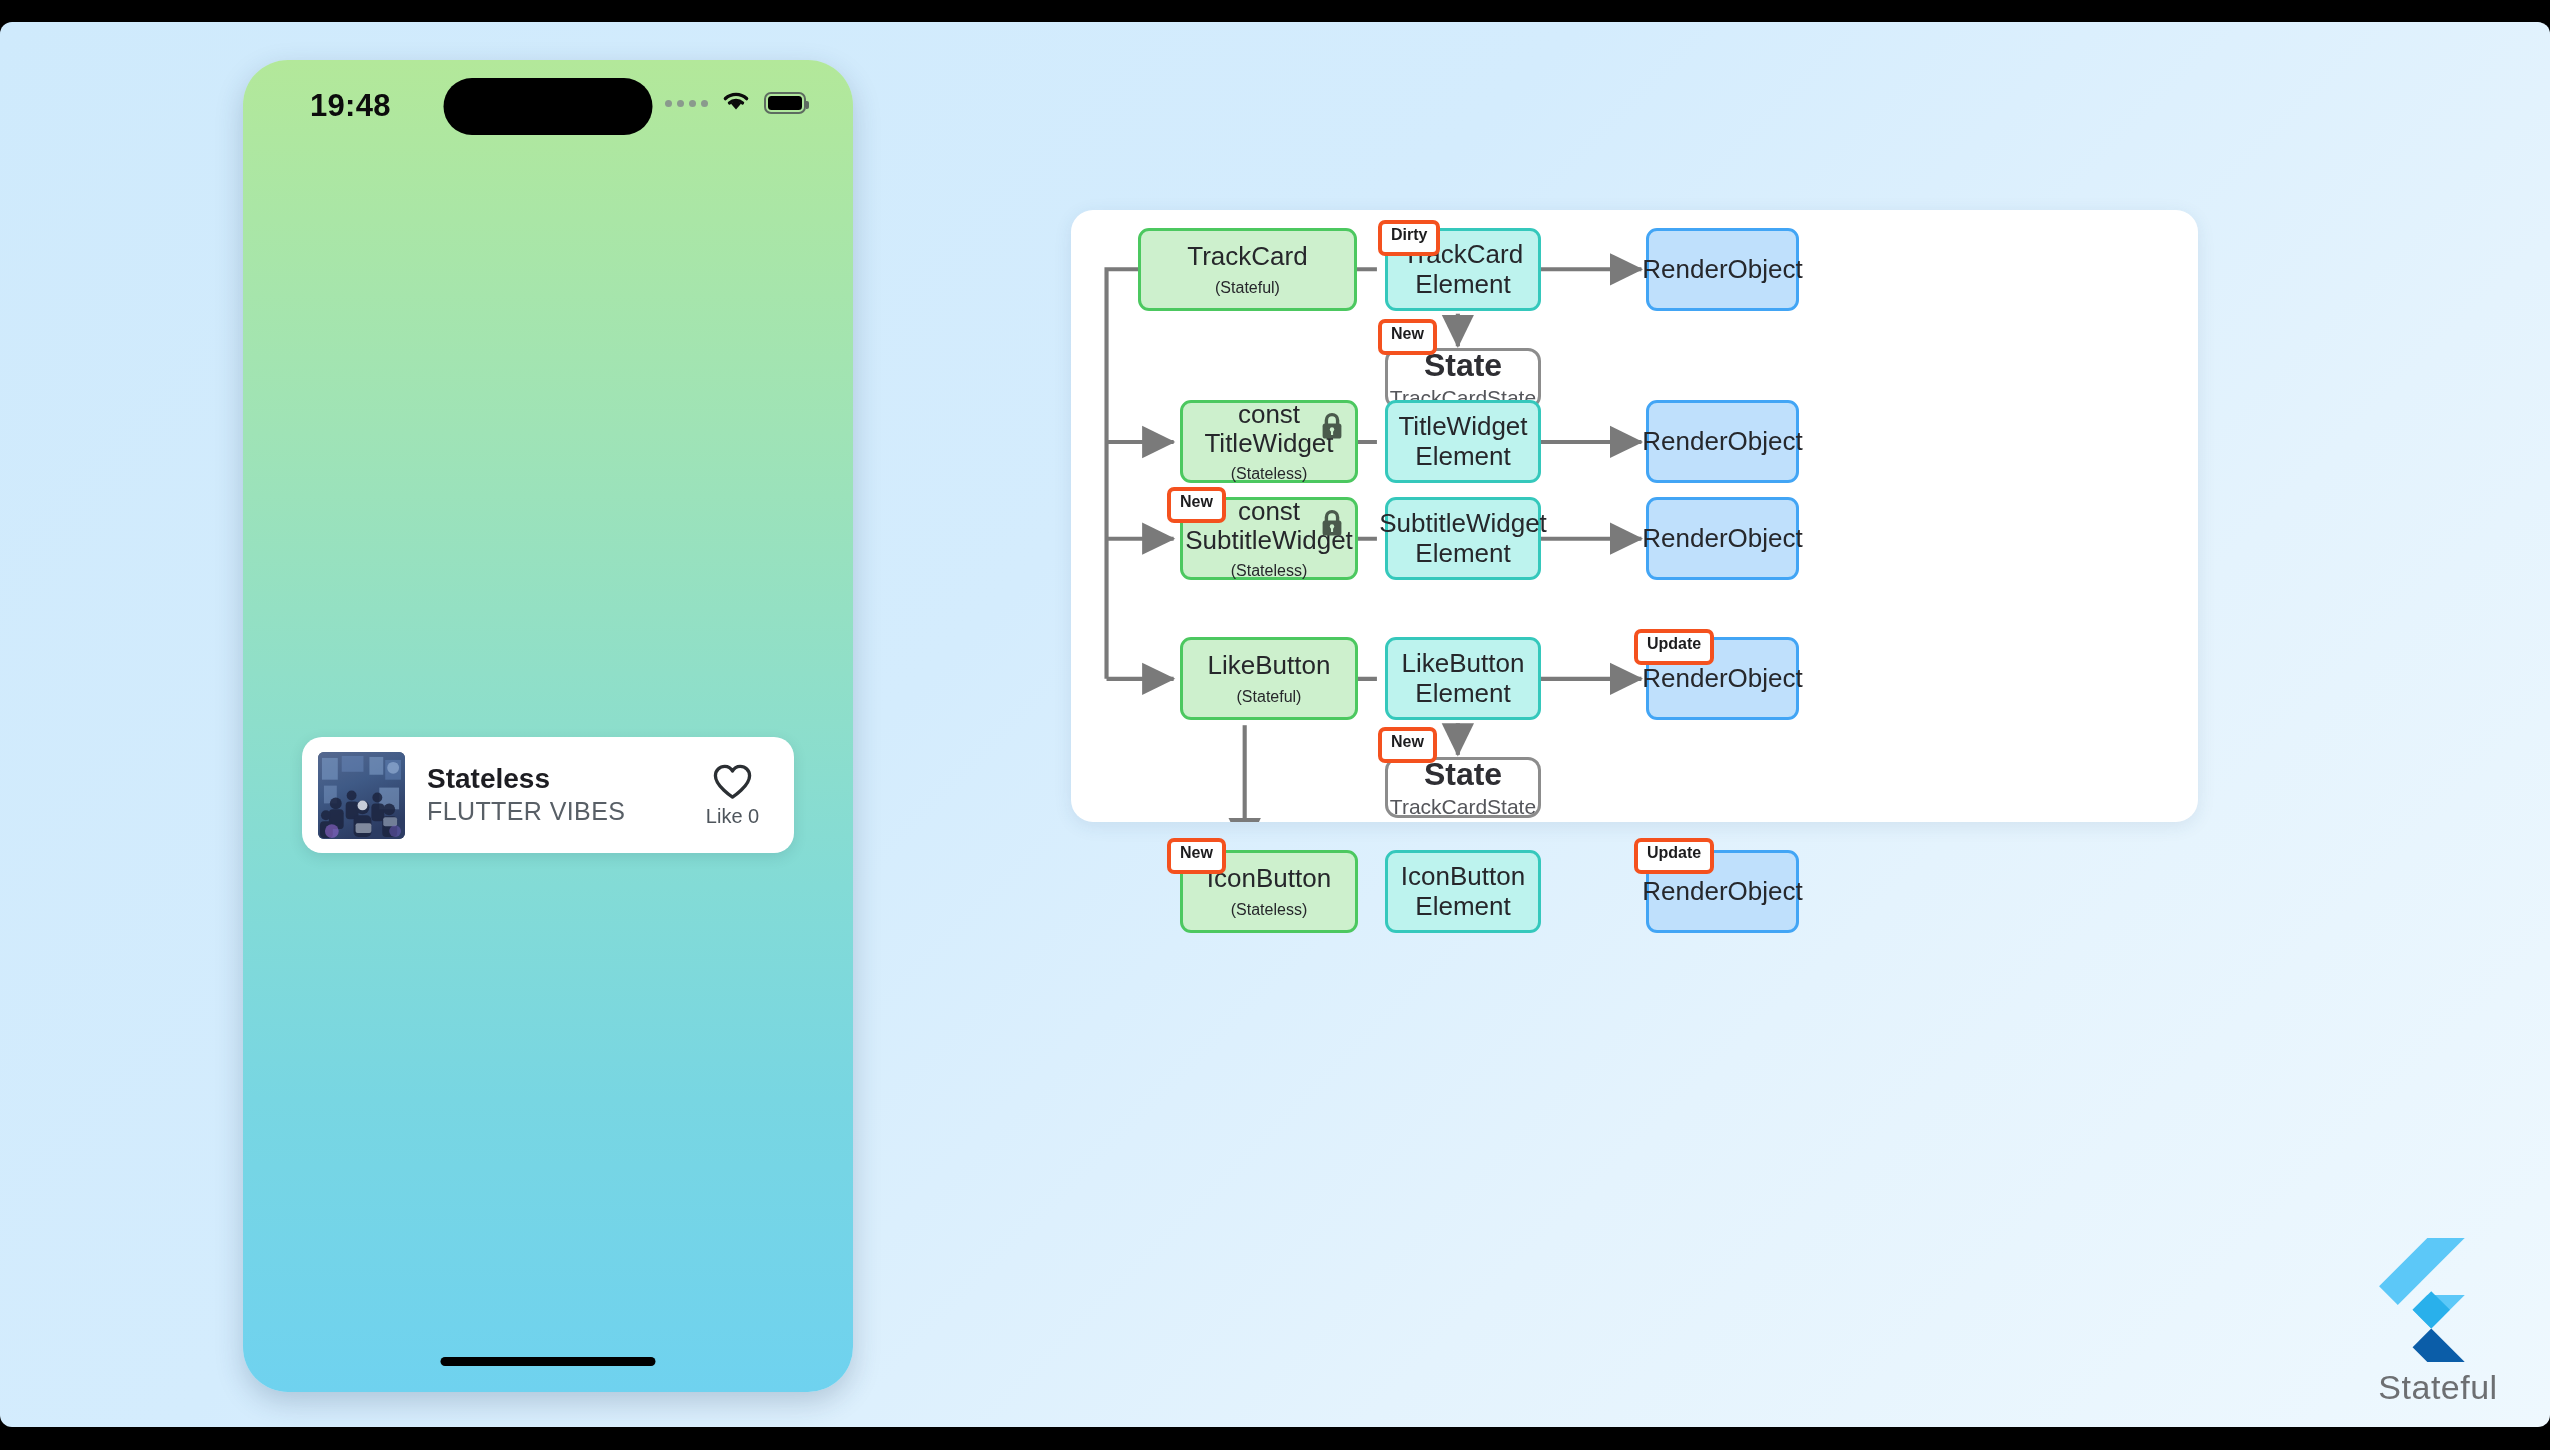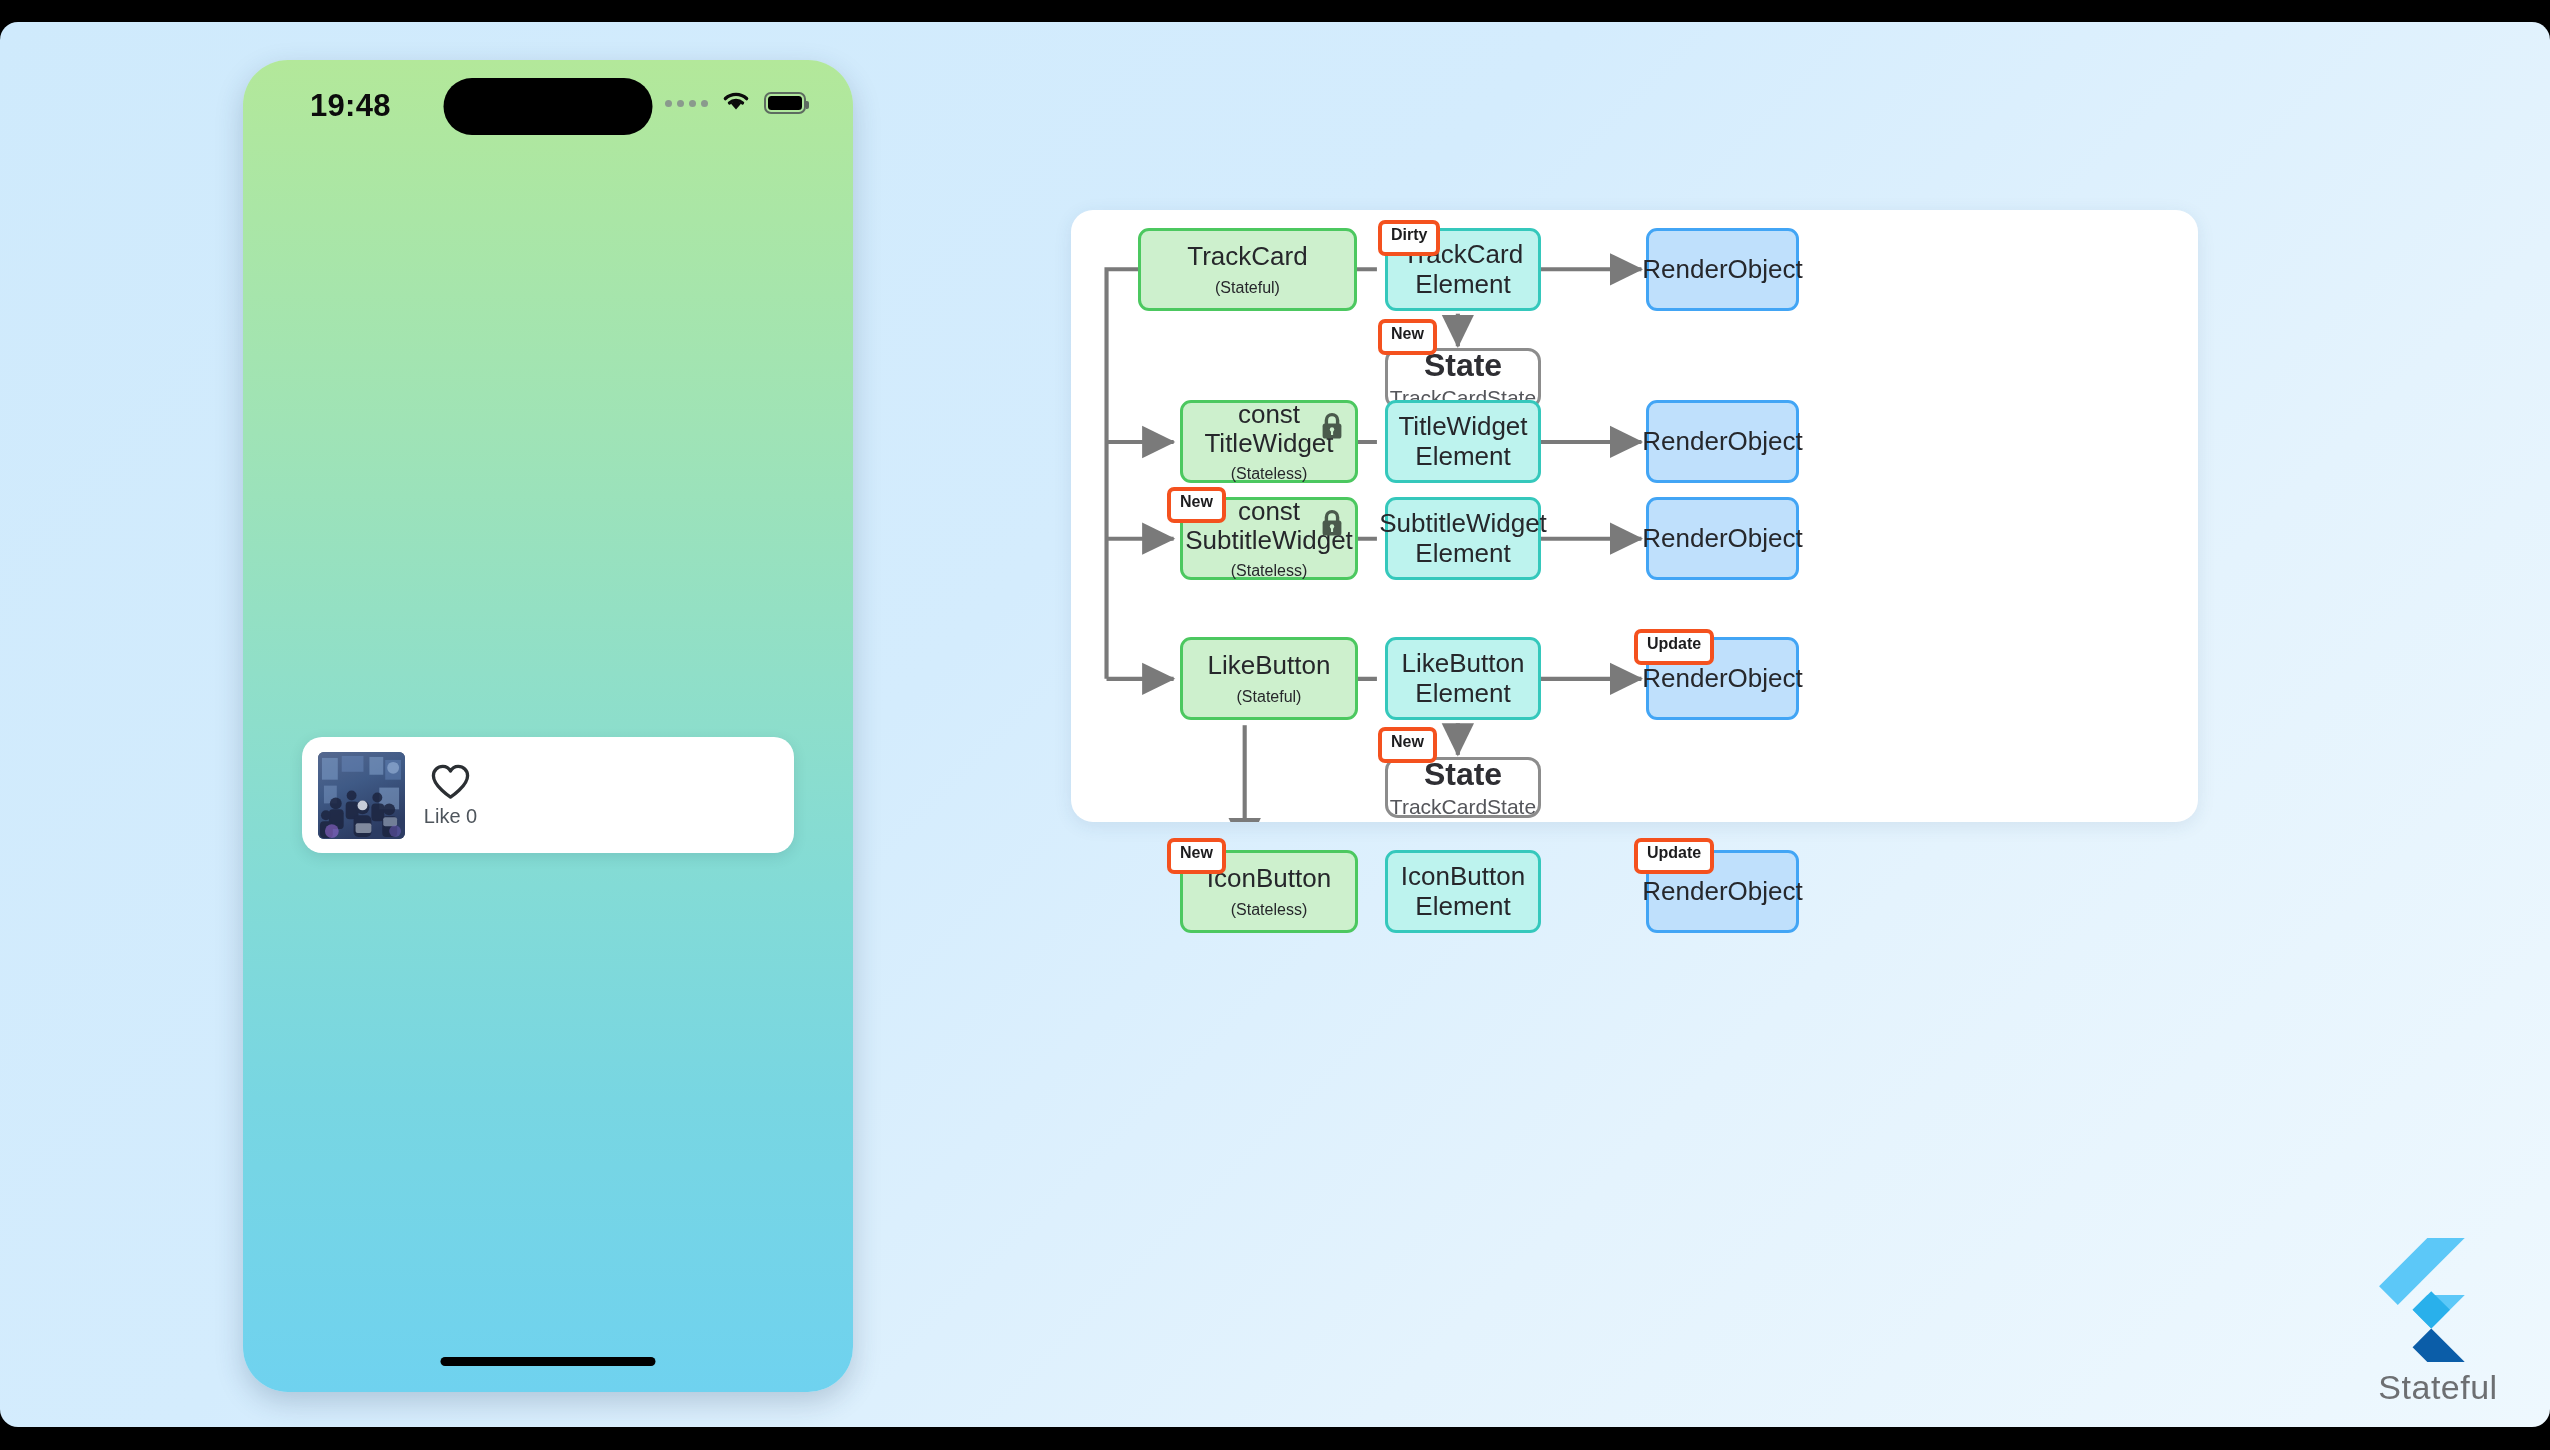--- a/index.html
+++ b/index.html
@@ -9,21 +9,21 @@
     font-family: "Liberation Sans", sans-serif;
     overflow: hidden;
   }
 
   
   #slide {
     position: absolute;
     left: 0; top: 22px;
     width: 2550px; height: 1405px;
     background: linear-gradient(135deg, #cfeafc 0%, #d4ecfd 40%, #e4f3fd 70%, #eef8fe 100%);
-    border-radius: 18px;
+    border-radius: 12px;
     overflow: hidden;
   }
 
   
   #phone {
     position: absolute;
     left: 243px; top: 38px;
     width: 610px; height: 1332px;
     border-radius: 45px;
     background: linear-gradient(180deg,
@@ -223,20 +223,24 @@
             <circle cx="8" cy="64" r="5"></circle>
               <rect x="2" y="70" width="13" height="17" rx="4"></rect>
           </g>
           <circle cx="45" cy="54" r="5" fill="#d8dee8" opacity=".9"></circle>
           <rect x="38" y="72" width="16" height="10" rx="2" fill="#cfd8e6" opacity=".55"></rect>
           <rect x="66" y="66" width="14" height="9" rx="2" fill="#c3d4ea" opacity=".5"></rect>
           <circle cx="14" cy="80" r="7" fill="#9b6ddb" opacity=".55"></circle>
           <circle cx="78" cy="80" r="6" fill="#7b63c9" opacity=".45"></circle>
         </svg>
       </div>
+      <div id="track-text">
+        <div id="track-title">Stateless</div>
+        <div id="track-sub">FLUTTER VIBES</div>
+      </div>
       <div id="like-box">
         <span id="heart-icon">
           <svg width="41" height="38" viewBox="0 0 42 38">
             <path d="M21 34.5 C21 34.5 3.5 23.2 3.5 12.6 C3.5 6.9 7.9 3 13.1 3 C16.6 3 19.5 4.9 21 7.8 C22.5 4.9 25.4 3 28.9 3 C34.1 3 38.5 6.9 38.5 12.6 C38.5 23.2 21 34.5 21 34.5 Z" fill="none" stroke="#2b2f33" stroke-width="3.4" stroke-linejoin="round"></path>
           </svg>
         </span>
         <span id="like-label">Like 0</span>
       </div>
     </div>
 

